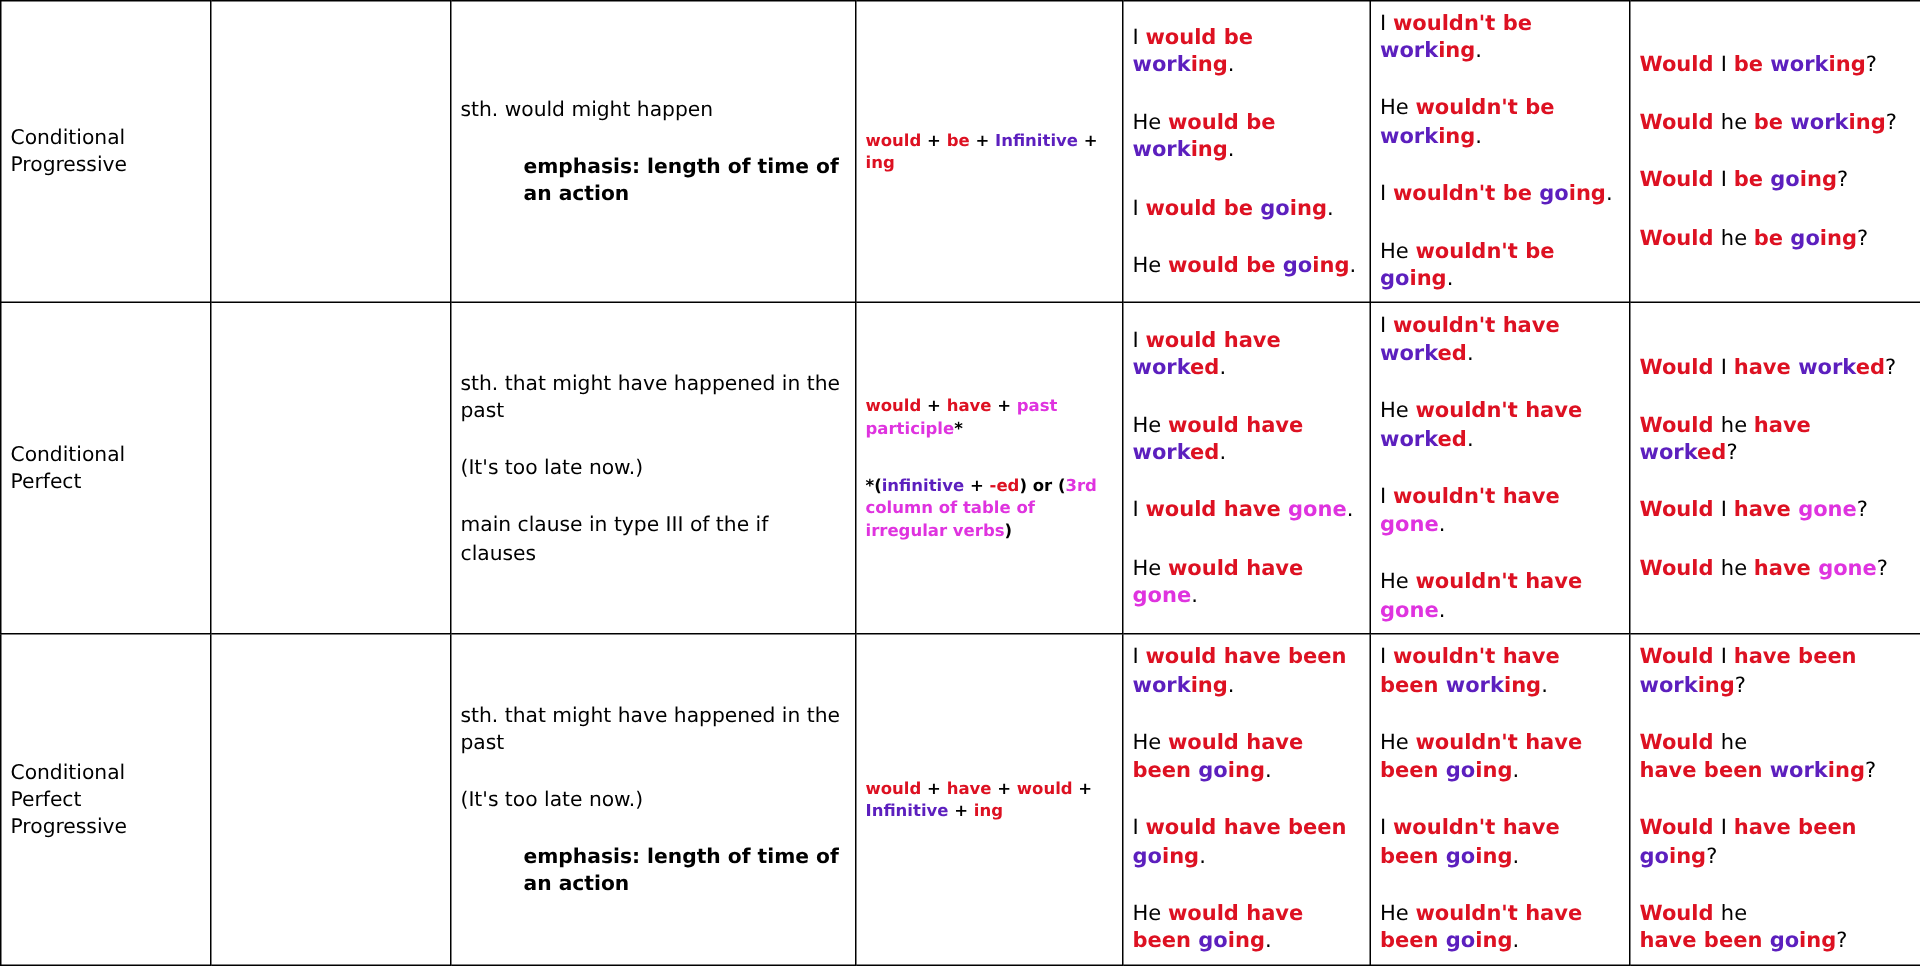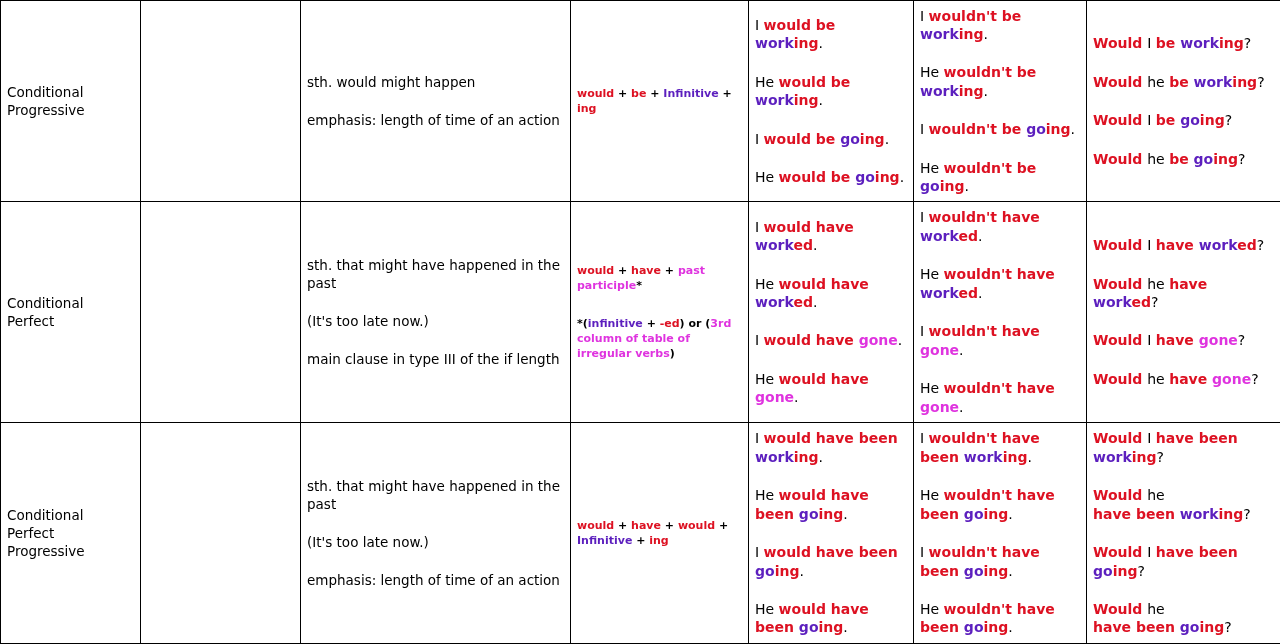--- a/index.html
+++ b/index.html
@@ -37,21 +37,21 @@
   col.c-neg     { width: 173px; }
   col.c-que     { width: 194px; }
 
   td.cell-name { padding-left: 8px; }
   td.cell-use  { padding-left: 9px; padding-right: 12px; }
   td.cell-form { padding-left: 8px; }
   td.cell-ex   { padding-left: 6px; padding-right: 4px; vertical-align: top; padding-top: 8px; }
 
   .use-line { margin: 0 0 20px 0; }
   .use-line:last-child { margin-bottom: 0; }
-  .use-bold { font-weight: normal; }
+  .use-bold { font-weight: bold; margin-left: 42px; }
 
   .form-block { margin: 0; font-weight: bold; font-size: 11px; line-height: 1.4; }
   .form-block.note { margin-top: 22px; }
 
   .ex { margin: 0 0 20px 0; font-size: 14px; line-height: 1.32; }
   .ex:last-child { margin-bottom: 0; }
 
   .r  { color: #dd1122; font-weight: bold; }   
   .p  { color: #5c1fbe; font-weight: bold; }   
   .m  { color: #df33df; font-weight: bold; }   
@@ -100,21 +100,21 @@
           <p class="ex"><span class="r">Would </span><span class="k">I </span><span class="r">be </span><span class="p">go</span><span class="r">ing</span><span class="k">?</span></p>
           <p class="ex"><span class="r">Would </span><span class="k">he </span><span class="r">be </span><span class="p">go</span><span class="r">ing</span><span class="k">?</span></p>
         </td>
       </tr>
       <tr>
         <td class="cell-name">Conditional<br>Perfect</td>
         <td></td>
         <td class="cell-use">
           <p class="use-line">sth. that might have happened in the past</p>
           <p class="use-line">(It's too late now.)</p>
-          <p class="use-line">main clause in type III of the if length</p>
+          <p class="use-line">main clause in type III of the if clauses</p>
         </td>
         <td class="cell-form">
           <p class="form-block"><span class="r">would</span><span class="kb"> + </span><span class="r">have</span><span class="kb"> + </span><span class="m">past participle</span><span class="kb">*</span></p>
           <p class="form-block note"><span class="kb">*(</span><span class="p">infinitive</span><span class="kb"> + </span><span class="r">-ed</span><span class="kb">) or </span><span class="kb">(</span><span class="m">3rd column of table of irregular verbs</span><span class="kb">)</span></p>
         </td>
         <td class="cell-ex">
           <p class="ex"><span class="k">I </span><span class="r">would have </span><span class="p">work</span><span class="r">ed</span><span class="k">.</span></p>
           <p class="ex"><span class="k">He </span><span class="r">would have </span><span class="p">work</span><span class="r">ed</span><span class="k">.</span></p>
           <p class="ex"><span class="k">I </span><span class="r">would have </span><span class="m">gone</span><span class="k">.</span></p>
           <p class="ex"><span class="k">He </span><span class="r">would have </span><span class="m">gone</span><span class="k">.</span></p>

